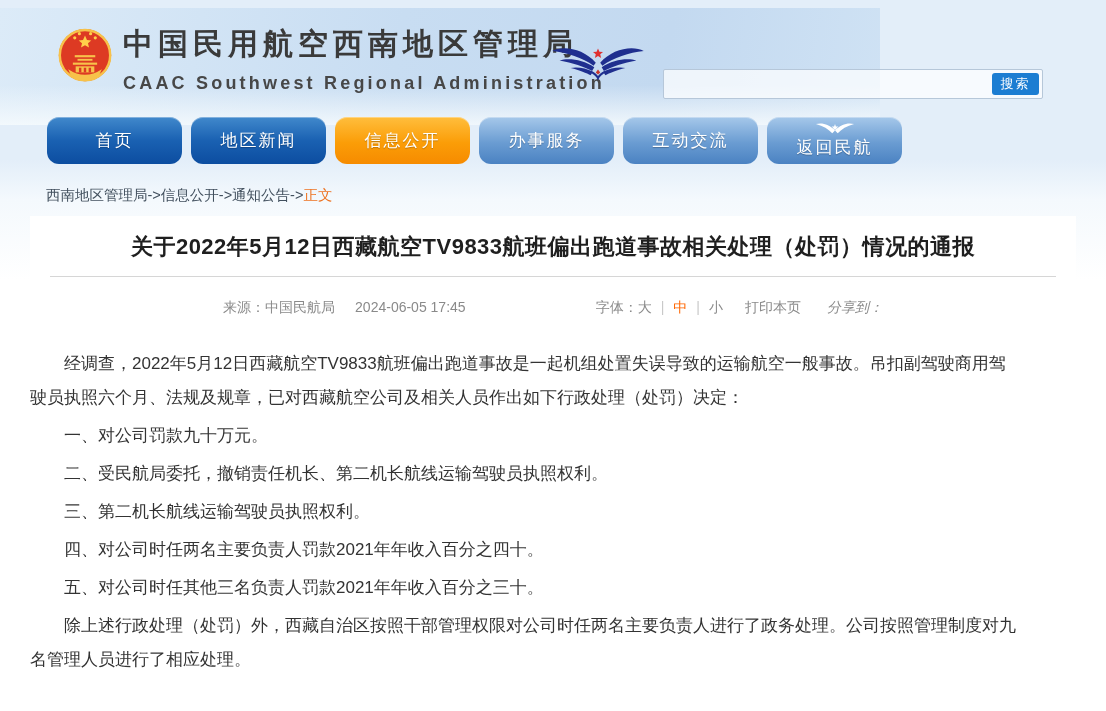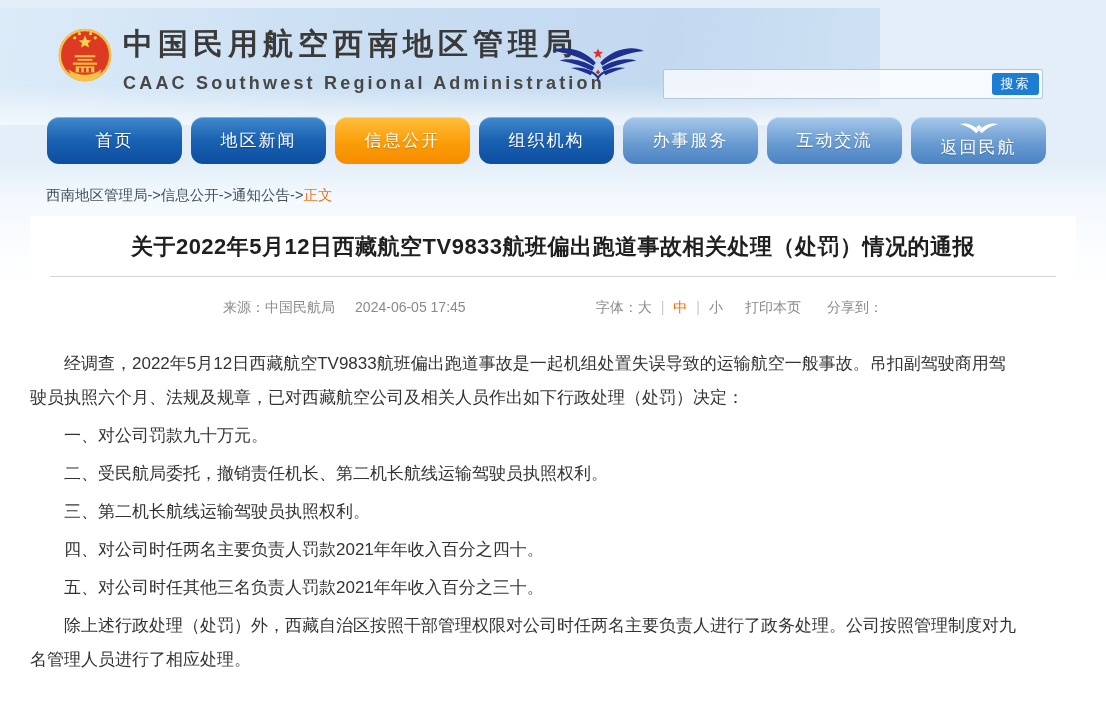--- a/index.html
+++ b/index.html
@@ -69,21 +69,21 @@
   .meta {
     margin-top:22px; display:flex; justify-content:center; 
     font-size:14px; color:#8a8a8a; white-space:nowrap;
   }
   .meta .src { margin-right:20px; }
   .meta .dt  { margin-right:130px; }
   .meta .pipe { color:#c9c9c9; margin:0 9px; }
   .meta .font-opt { cursor:pointer; }
   .meta .font-active { color:#f60; }
   .meta .print { margin-left:22px; cursor:pointer; }
-  .meta .share { margin-left:26px; cursor:pointer; }
+  .meta .share { margin-left:26px; cursor:pointer;font-style:italic; }
   .article-body { margin-top:30px; }
   .article-body p {
     font-size:17px; line-height:34px; color:#333;
     text-indent:2em; margin-bottom:4px; padding-right:58px;
   }
 </style>
 </head>
 <body>
 
 <div class="page">
@@ -138,23 +138,20 @@
   <div class="nav">
     <div class="nav-btn nav-dark">
       <span>首页</span>
     </div>
     <div class="nav-btn nav-dark">
       <span>地区新闻</span>
     </div>
     <div class="nav-btn nav-active">
       <span>信息公开</span>
     </div>
-    <div class="nav-btn nav-dark">
-      <span>组织机构</span>
-    </div>
     <div class="nav-btn nav-light">
       <span>办事服务</span>
     </div>
     <div class="nav-btn nav-light">
       <span>互动交流</span>
     </div>
     <div class="nav-btn nav-light">
       <svg class="return-wing-icon" viewBox="0 0 44 16">
         <path d="M22 9 C16 2 7 0 1 2 C9 4 15 8 19 12 Z" fill="#ffffff"></path>
         <path d="M22 9 C28 2 37 0 43 2 C35 4 29 8 25 12 Z" fill="#ffffff"></path>

